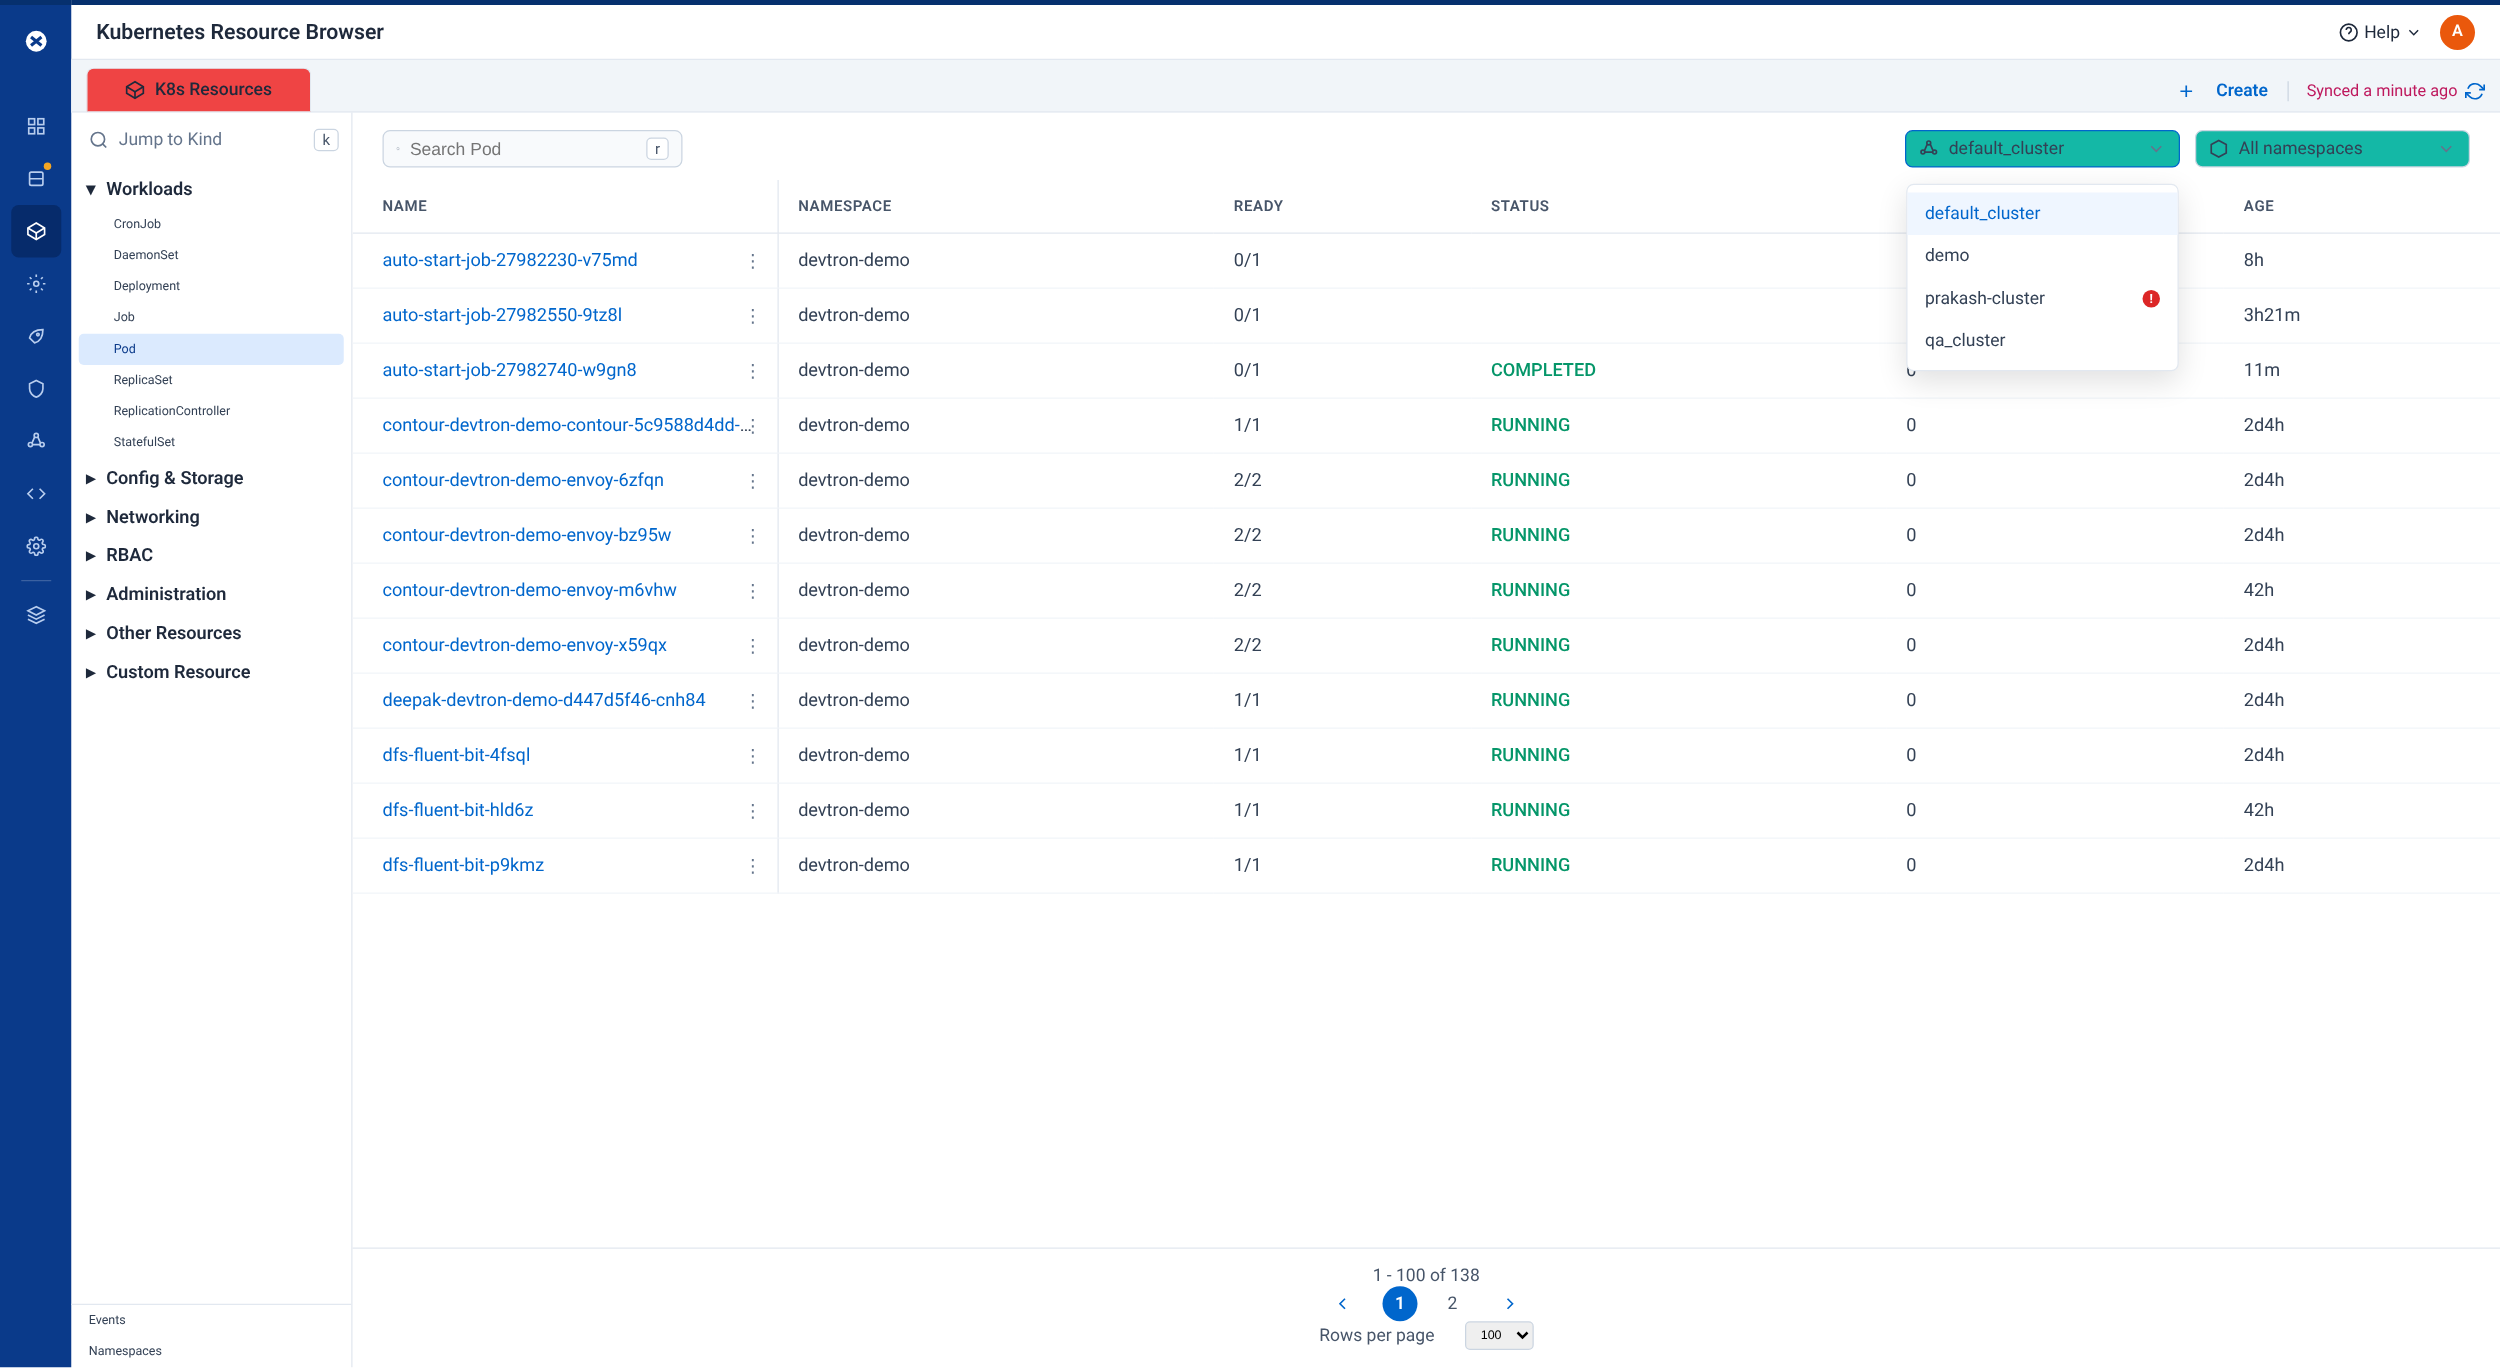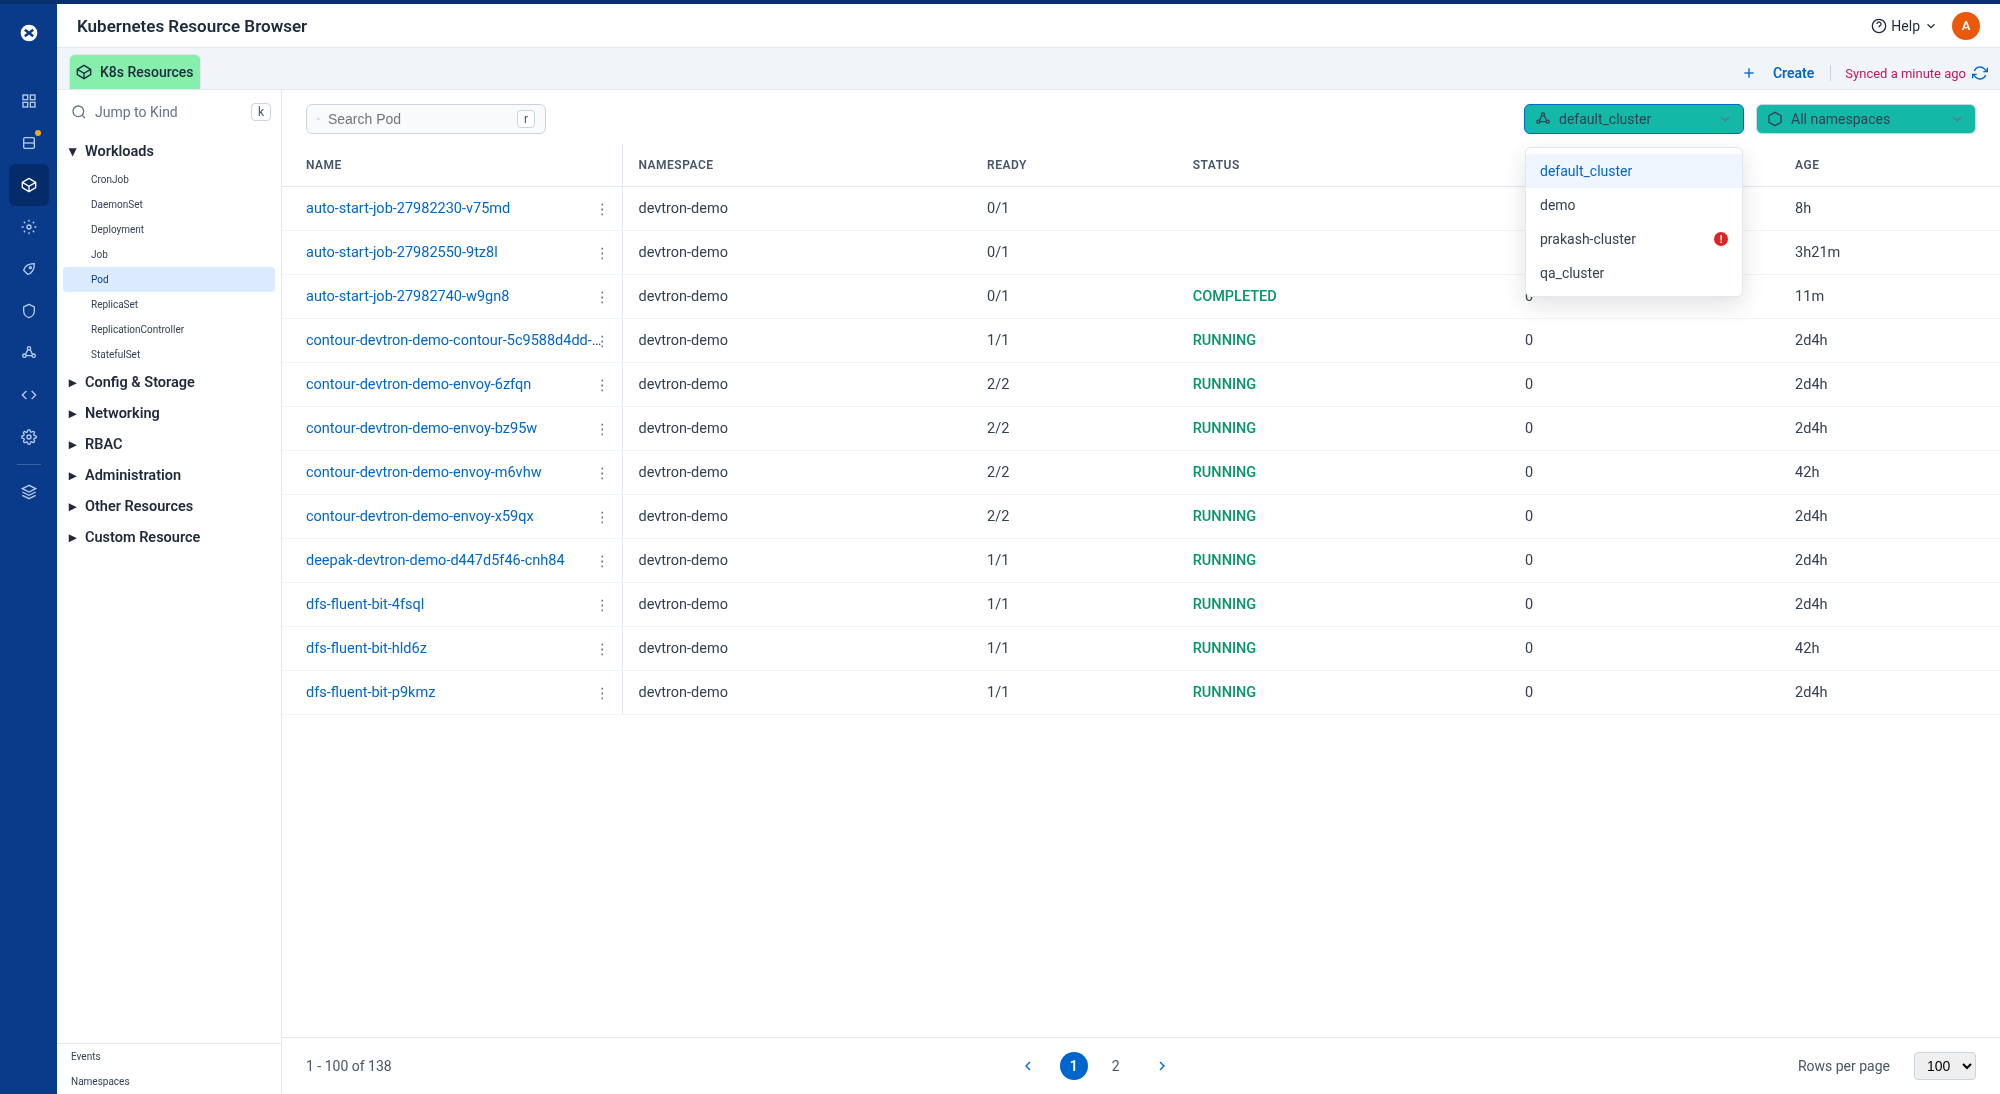--- a/index.html
+++ b/index.html
@@ -14,21 +14,21 @@
 .sidebar-nav .divider { width: 24px; height:1px; background: rgba(255,255,255,0.2); margin:6px 0;}
 
 .main { flex: 1; display: flex; flex-direction: column; min-width:0;}
 .topbar { height: 48px; border-bottom: 1px solid #e2e8f0; border-top: 4px solid #06306e; display: flex; align-items: center; padding: 0 20px; justify-content: space-between; }
 .topbar h1 { font-size: 17px; font-weight: 600; }
 .topbar-right { display: flex; align-items: center; gap: 14px; }
 .help-link { display:flex; align-items:center; gap:4px; color:#1e293b; font-size:14px; cursor:pointer; }
 .avatar { width: 28px; height: 28px; background: #ea580c; color: #fff; border-radius: 50%; display:flex; align-items:center; justify-content:center; font-weight:600; font-size:13px;}
 
 .tabbar { height: 42px; background: #f1f5f9; border-bottom: 1px solid #e2e8f0; display: flex; align-items: flex-end; padding: 0 12px; gap:12px; justify-content:space-between;}
-.tab { background: #86efac; border: 1px solid #e2e8f0; border-bottom: none; border-radius: 6px 6px 0 0; padding: 9px 6px; display:flex; align-items:center; gap:8px; font-weight:500; color:#1e293b; font-size:14px;}
+.tab { background: #ef4444; border: 1px solid #e2e8f0; border-bottom: none; border-radius: 6px 6px 0 0; padding: 9px 30px; display:flex; align-items:center; gap:8px; font-weight:500; color:#1e293b; font-size:14px;}
 .tabbar-right { display:flex; align-items:center; gap:16px; padding-bottom:8px;}
 .create-btn { color:#0066cc; font-weight:600; display:flex; align-items:center; gap:16px; cursor:pointer;}
 .sync-status { color:#be185d; font-size:13px; display:flex; align-items:center; gap:6px; border-left:1px solid #cbd5e1; padding-left:14px;}
 
 .content { flex:1; display:flex; min-height:0; }
 .tree-panel { width: 225px; border-right:1px solid #e2e8f0; display:flex; flex-direction:column; }
 .jump-box { padding:10px 10px; display:flex; align-items:center; gap:8px;}
 .jump-box .inner { flex:1; display:flex; align-items:center; gap:8px; color:#64748b; padding:4px 4px;}
 .kbd { border:1px solid #cbd5e1; border-radius:4px; padding:1px 6px; font-size:12px; color:#475569; background:#fff;}
 .tree { padding: 2px 0; overflow-y:auto; flex:1;}
@@ -57,27 +57,27 @@
 th { text-align:left; padding:14px 16px; font-size:12px; font-weight:600; color:#475569; letter-spacing:0.5px; border-bottom:1px solid #e2e8f0; background:#fff;}
 th:first-child, td:first-child { padding-left:24px; }
 th.name-col { border-right:1px solid #e2e8f0;}
 td { padding:13px 16px; border-bottom:1px solid #f1f5f9; font-size:14.5px; color:#334155; white-space:nowrap;}
 td.name-cell { border-right:1px solid #e2e8f0; position:relative; max-width:340px; overflow:hidden; text-overflow:ellipsis;}
 td.name-cell a { color:#0066cc; text-decoration:none; }
 .row-menu { position:absolute; right:8px; top:50%; transform:translateY(-50%); color:#64748b; cursor:pointer; padding:4px;}
 .status-running { color:#059669; font-weight:500;}
 .status-completed { color:#059669; font-weight:500;}
 
-.pager { border-top:1px solid #e2e8f0; padding:14px 24px; display:flex; align-items:center; justify-content:space-between; font-size:14px; color:#475569;}
+.pager { border-top:1px solid #e2e8f0; padding:14px 24px; display:flex; align-items:center; justify-content:space-between; font-size:14px; color:#475569;flex-direction:column;}
 .pager-center { display:flex; align-items:center; gap:18px;}
 .page-btn { width:28px; height:28px; display:flex; align-items:center; justify-content:center; border-radius:50%; cursor:pointer; color:#0066cc;}
 .page-btn.current { background:#0066cc; color:#fff; font-weight:600;}
 .page-btn.num { color:#475569; }
 .rpp { display:flex; align-items:center; gap:24px;}
-.rpp select { border:1px solid #cbd5e1; border-radius:4px; padding:4px 8px; font-size:14px;}
+.rpp select { border:1px solid #cbd5e1; border-radius:4px; padding:4px 8px; font-size:10px;}
 
 svg.icon { width:16px; height:16px; stroke:currentColor; fill:none; stroke-width:2;}
 </style>
 </head>
 <body>
 
 <div class="app">
   <div class="sidebar-nav">
     <div class="logo">
       <svg viewBox="0 0 24 24" width="30" height="30">

